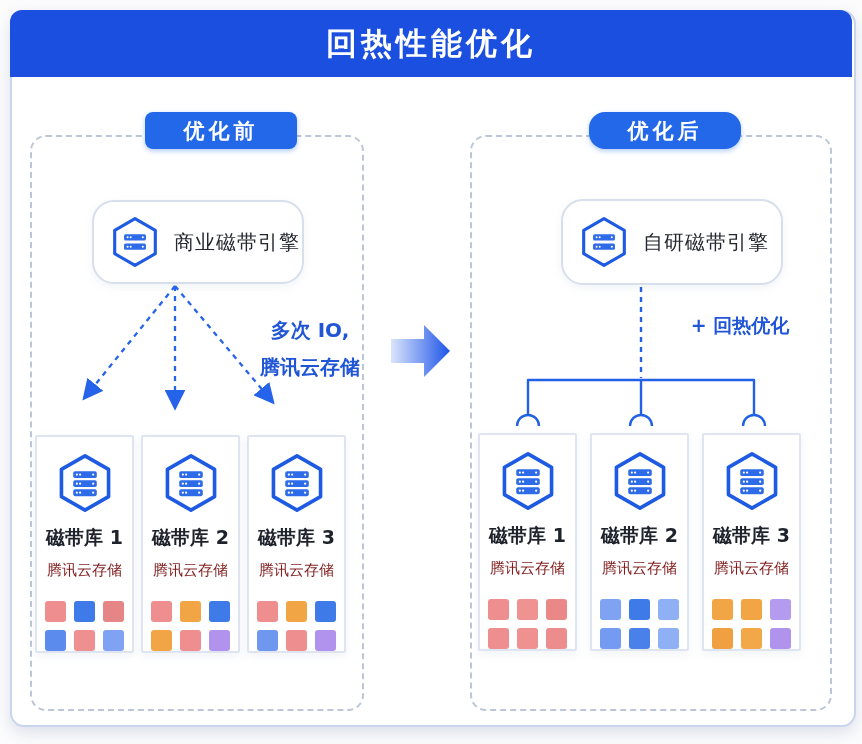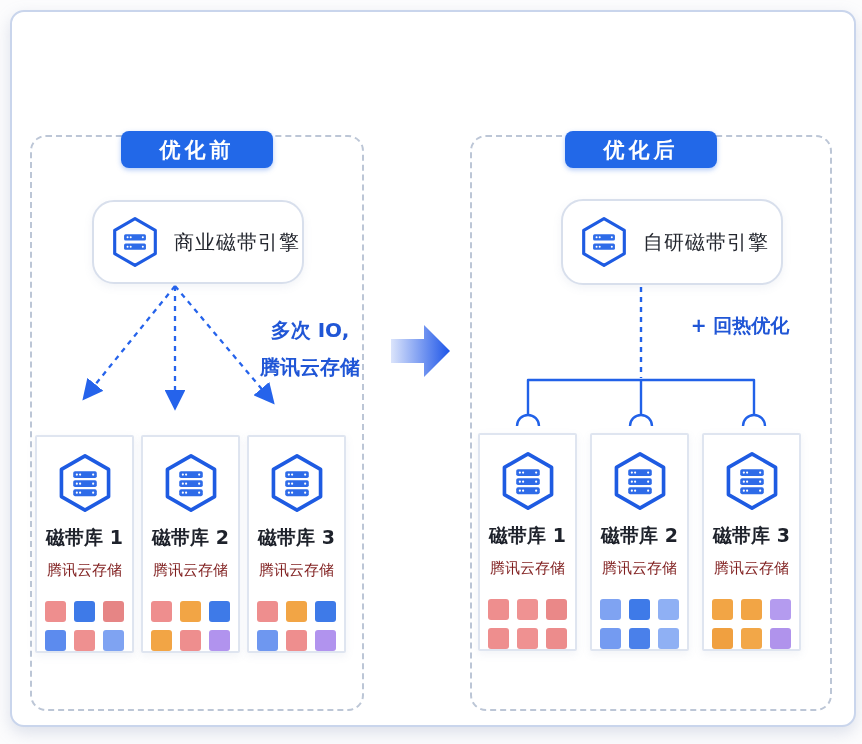--- a/index.html
+++ b/index.html
@@ -9,25 +9,25 @@
     border:2px solid #c9d5ec;border-radius:14px;box-shadow:0 6px 16px rgba(140,155,185,.28);}
 
   .banner{position:absolute;left:10px;top:10px;width:842px;height:67px;background:#1a4fe0;
     border-radius:12px 12px 0 0;display:flex;align-items:center;justify-content:center;}
   .banner .title{color:#ffffff;font-size:31px;font-weight:800;letter-spacing:4px;}
 
   .panel{position:absolute;border:2px dashed #bcc6d6;border-radius:16px;background:transparent;}
   .panel.before{left:30px;top:135px;width:330px;height:572px;}
   .panel.after{left:470px;top:135px;width:358px;height:572px;}
 
-  .badge{position:absolute;top:131px;height:37px;width:152px;background:#2268e8;border-radius:8px;
+  .badge{position:absolute;top:112px;height:37px;width:152px;background:#2268e8;border-radius:8px;
     display:flex;align-items:center;justify-content:center;color:#fff;font-size:21px;font-weight:700;letter-spacing:4px;
-    box-shadow:0 2px 5px rgba(34,104,232,.35);}
+    box-shadow:0 2px 5px rgba(34,104,232,.35);margin-left:24px;}
   .badge.before{left:121px;}
-  .badge.after{left:565px;}
+  .badge.after{left:565px;border-radius:16px;}
 
   .engine-box{position:absolute;background:#fff;border:2px solid #d8dfec;border-radius:22px;
     display:flex;align-items:center;gap:14px;padding-left:16px;box-sizing:border-box;
     box-shadow:0 3px 8px rgba(120,140,180,.10);}
   .engine-box.before{left:92px;top:200px;width:212px;height:84px;}
   .engine-box.after{left:561px;top:199px;width:222px;height:86px;}
   .engine-label{font-size:20px;font-weight:500;color:#23262e;letter-spacing:1px;white-space:nowrap;}
 
   .hex-icon{display:block;flex:0 0 auto;}
 
@@ -53,20 +53,23 @@
   .square-grid{margin-top:21px;display:grid;grid-template-columns:repeat(3,21px);grid-auto-rows:21px;gap:8px;}
   .square-grid .sq{width:21px;height:21px;border-radius:3px;}
 </style>
 </head>
 <body>
 
 <div class="stage">
 
   <div class="outer-card"></div>
 
+  <div class="banner">
+    <span class="title">回热性能优化</span>
+  </div>
 
   <div class="panel before"></div>
   <div class="badge before">优化前</div>
 
   <div class="engine-box before">
     <svg class="hex-icon" width="50" height="54" viewBox="0 0 64 68">
       <polygon points="32,4 58,19 58,49 32,64 6,49 6,19" fill="#ffffff" stroke="#1e5be2" stroke-width="4" stroke-linejoin="round"></polygon>
       <rect x="18" y="24" width="28" height="8" rx="2" fill="#2e6be8"></rect>
       <rect x="18" y="36" width="28" height="8" rx="2" fill="#2e6be8"></rect>
       <circle cx="22.5" cy="28" r="1.3" fill="#fff"></circle>

